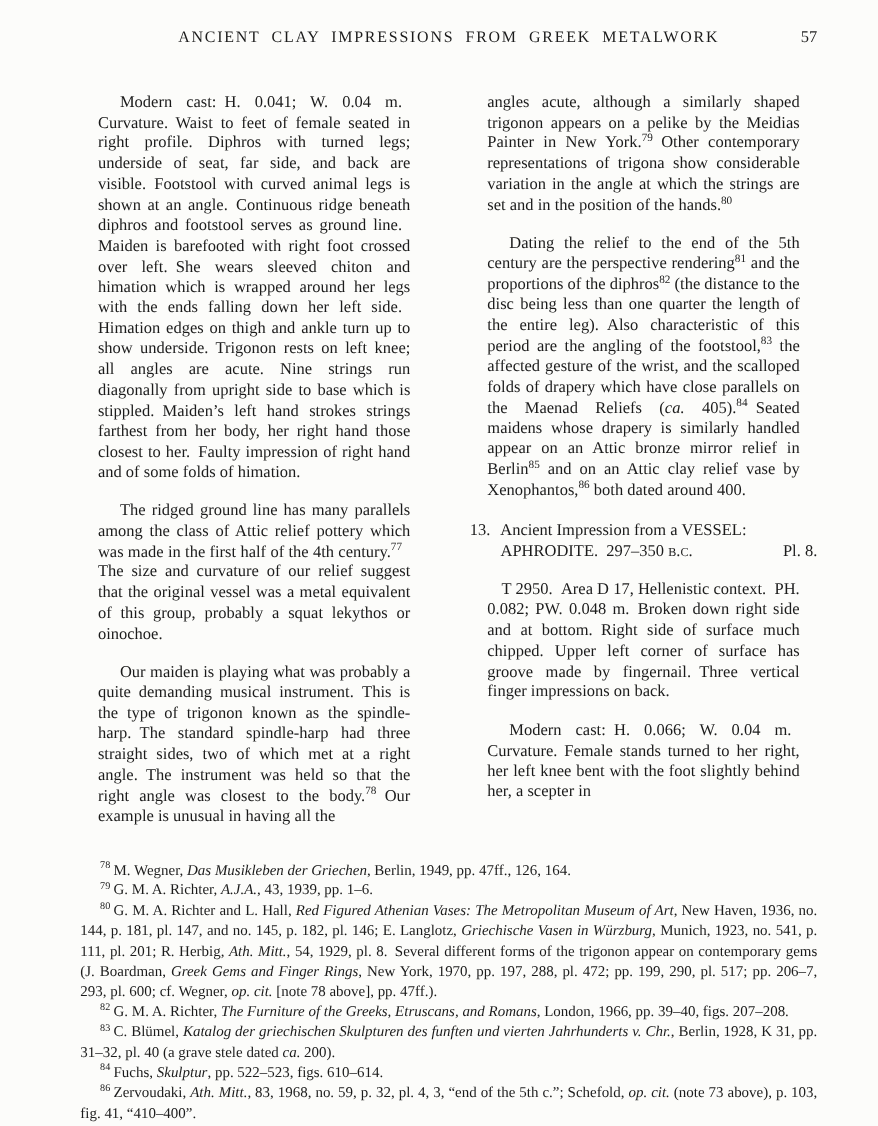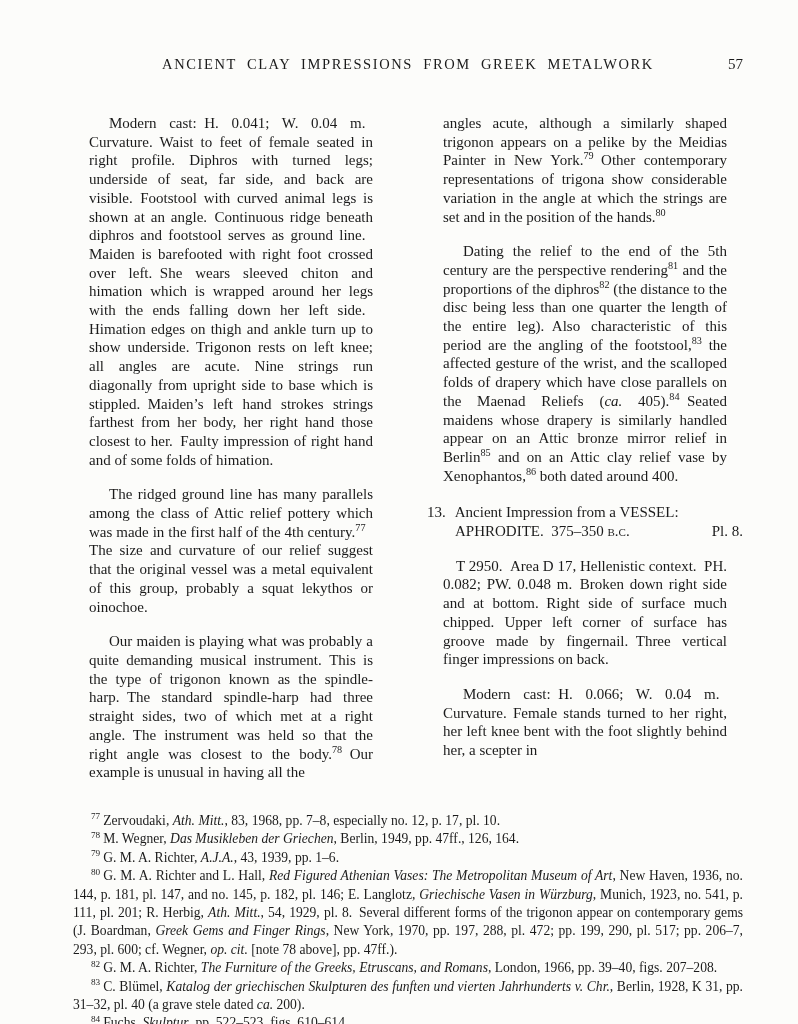--- a/index.html
+++ b/index.html
@@ -1,20 +1,20 @@
 <!DOCTYPE html>
 <html><head>
 <meta charset="utf-8">
 <style>
   html,body { margin:0; padding:0; background:#fbfbf9; }
   .page {
     position:relative;
     width:798px; height:1024px;
     box-sizing:border-box;
-    padding:56px 55px 0 73px;
+    padding:26px 55px 0 73px;
     background:#fcfcfa;
     color:#1b1b1b;
     font-family:"Liberation Serif","DejaVu Serif",serif;
     overflow:hidden;
   }
   .header {
     display:grid;
     grid-template-columns:1fr auto 1fr;
     align-items:baseline;
     margin-bottom:25px;
@@ -83,32 +83,31 @@
 
     <div class="col">
       <p><span>angles acute, although a similarly shaped trigonon appears on a pelike by the Meidias Painter in New York.</span><sup>79</sup><span> Other contemporary representations of trigona show considerable variation in the angle at which the strings are set and in the position of the hands.</span><sup>80</sup></p>
       <p class="indent"><span>Dating the relief to the end of the 5th century are the perspective rendering</span><sup>81</sup><span> and the proportions of the diphros</span><sup>82</sup><span> (the distance to the disc being less than one quarter the length of the entire leg). Also characteristic of this period are the angling of the footstool,</span><sup>83</sup><span> the affected gesture of the wrist, and the scalloped folds of drapery which have close parallels on the Maenad Reliefs (</span><span class="it">ca.</span><span> 405).</span><sup>84</sup><span> Seated maidens whose drapery is similarly handled appear on an Attic bronze mirror relief in Berlin</span><sup>85</sup><span> and on an Attic clay relief vase by Xenophantos,</span><sup>86</sup><span> both dated around 400.</span></p>
 
       <section class="entry">
         <div class="entry-line1">
           <span class="entry-num">13.</span><span>Ancient Impression from a VESSEL:</span>
         </div>
         <div class="entry-line2">
-          <span><span>APHRODITE. 375–350 </span><span class="sc">B.C.</span></span>
+          <span><span>APHRODITE. 297–350 </span><span class="sc">B.C.</span></span>
           <span>Pl. 8.</span>
         </div>
         <p class="indent-sm"><span>T 2950. Area D 17, Hellenistic context. PH. 0.082; PW. 0.048 m. Broken down right side and at bottom. Right side of surface much chipped. Upper left corner of surface has groove made by fingernail. Three vertical finger impressions on back.</span></p>
         <p class="indent"><span>Modern cast: H. 0.066; W. 0.04 m. Curvature. Female stands turned to her right, her left knee bent with the foot slightly behind her, a scepter in</span></p>
       </section>
     </div>
 
   </div>
 
   <div class="footnotes">
-    <p class="footnote"><sup class="fn-num">77</sup><span><span>Zervoudaki, </span><span class="it">Ath. Mitt.</span><span>, 83, 1968, pp. 7–8, especially no. 12, p. 17, pl. 10.</span></span></p>
     <p class="footnote"><sup class="fn-num">78</sup><span><span>M. Wegner, </span><span class="it">Das Musikleben der Griechen</span><span>, Berlin, 1949, pp. 47ff., 126, 164.</span></span></p>
     <p class="footnote"><sup class="fn-num">79</sup><span><span>G. M. A. Richter, </span><span class="it">A.J.A.</span><span>, 43, 1939, pp. 1–6.</span></span></p>
     <p class="footnote"><sup class="fn-num">80</sup><span><span>G. M. A. Richter and L. Hall, </span><span class="it">Red Figured Athenian Vases: The Metropolitan Museum of Art</span><span>, New Haven, 1936, no. 144, p. 181, pl. 147, and no. 145, p. 182, pl. 146; E. Langlotz, </span><span class="it">Griechische Vasen in Würzburg</span><span>, Munich, 1923, no. 541, p. 111, pl. 201; R. Herbig, </span><span class="it">Ath. Mitt.</span><span>, 54, 1929, pl. 8. Several different forms of the trigonon appear on contemporary gems (J. Boardman, </span><span class="it">Greek Gems and Finger Rings</span><span>, New York, 1970, pp. 197, 288, pl. 472; pp. 199, 290, pl. 517; pp. 206–7, 293, pl. 600; cf. Wegner, </span><span class="it">op. cit.</span><span> [note 78 above], pp. 47ff.).</span></span></p>
     <p class="footnote"><sup class="fn-num">82</sup><span><span>G. M. A. Richter, </span><span class="it">The Furniture of the Greeks, Etruscans, and Romans</span><span>, London, 1966, pp. 39–40, figs. 207–208.</span></span></p>
     <p class="footnote"><sup class="fn-num">83</sup><span><span>C. Blümel, </span><span class="it">Katalog der griechischen Skulpturen des funften und vierten Jahrhunderts v. Chr.</span><span>, Berlin, 1928, K 31, pp. 31–32, pl. 40 (a grave stele dated </span><span class="it">ca.</span><span> 200).</span></span></p>
     <p class="footnote"><sup class="fn-num">84</sup><span><span>Fuchs, </span><span class="it">Skulptur</span><span>, pp. 522–523, figs. 610–614.</span></span></p>
     <p class="footnote"><sup class="fn-num">86</sup><span><span>Zervoudaki, </span><span class="it">Ath. Mitt.</span><span>, 83, 1968, no. 59, p. 32, pl. 4, 3, “end of the 5th c.”; Schefold, </span><span class="it">op. cit.</span><span> (note 73 above), p. 103, fig. 41, “410–400”.</span></span></p>
   </div>
 
 </div>

